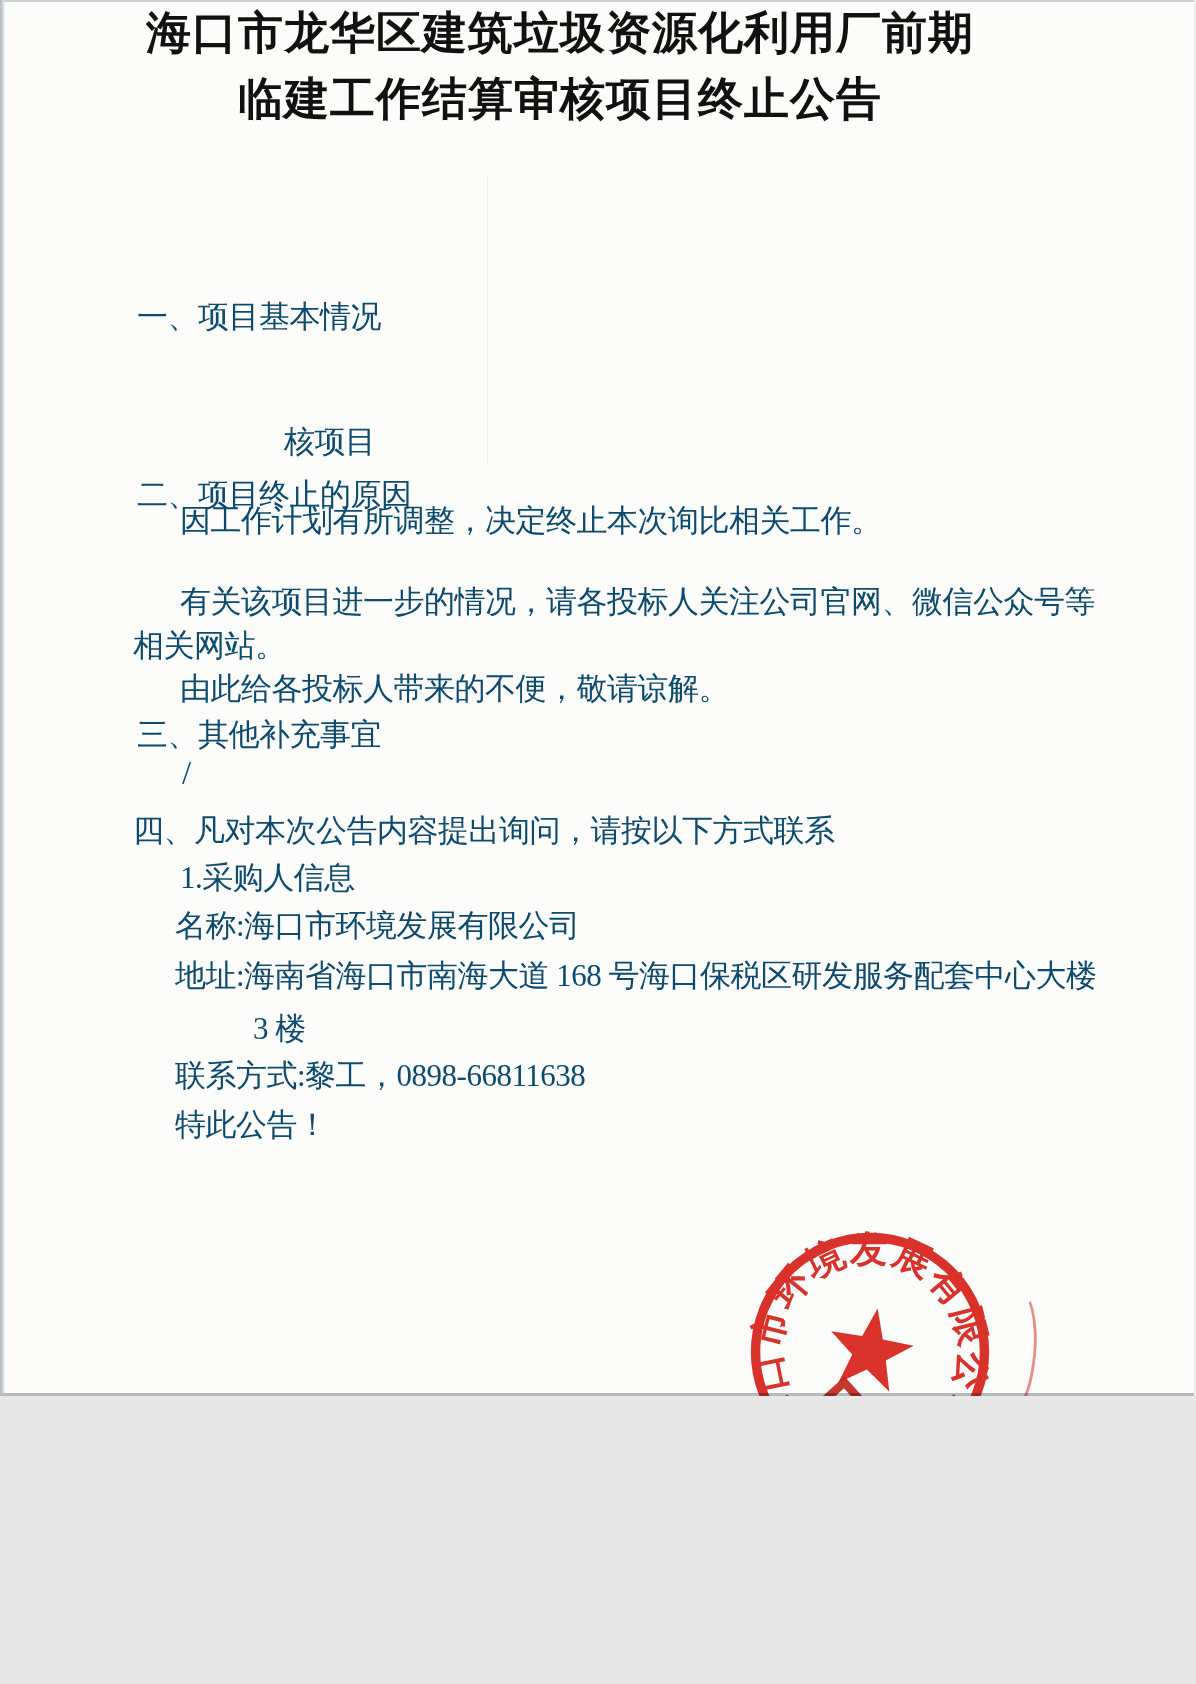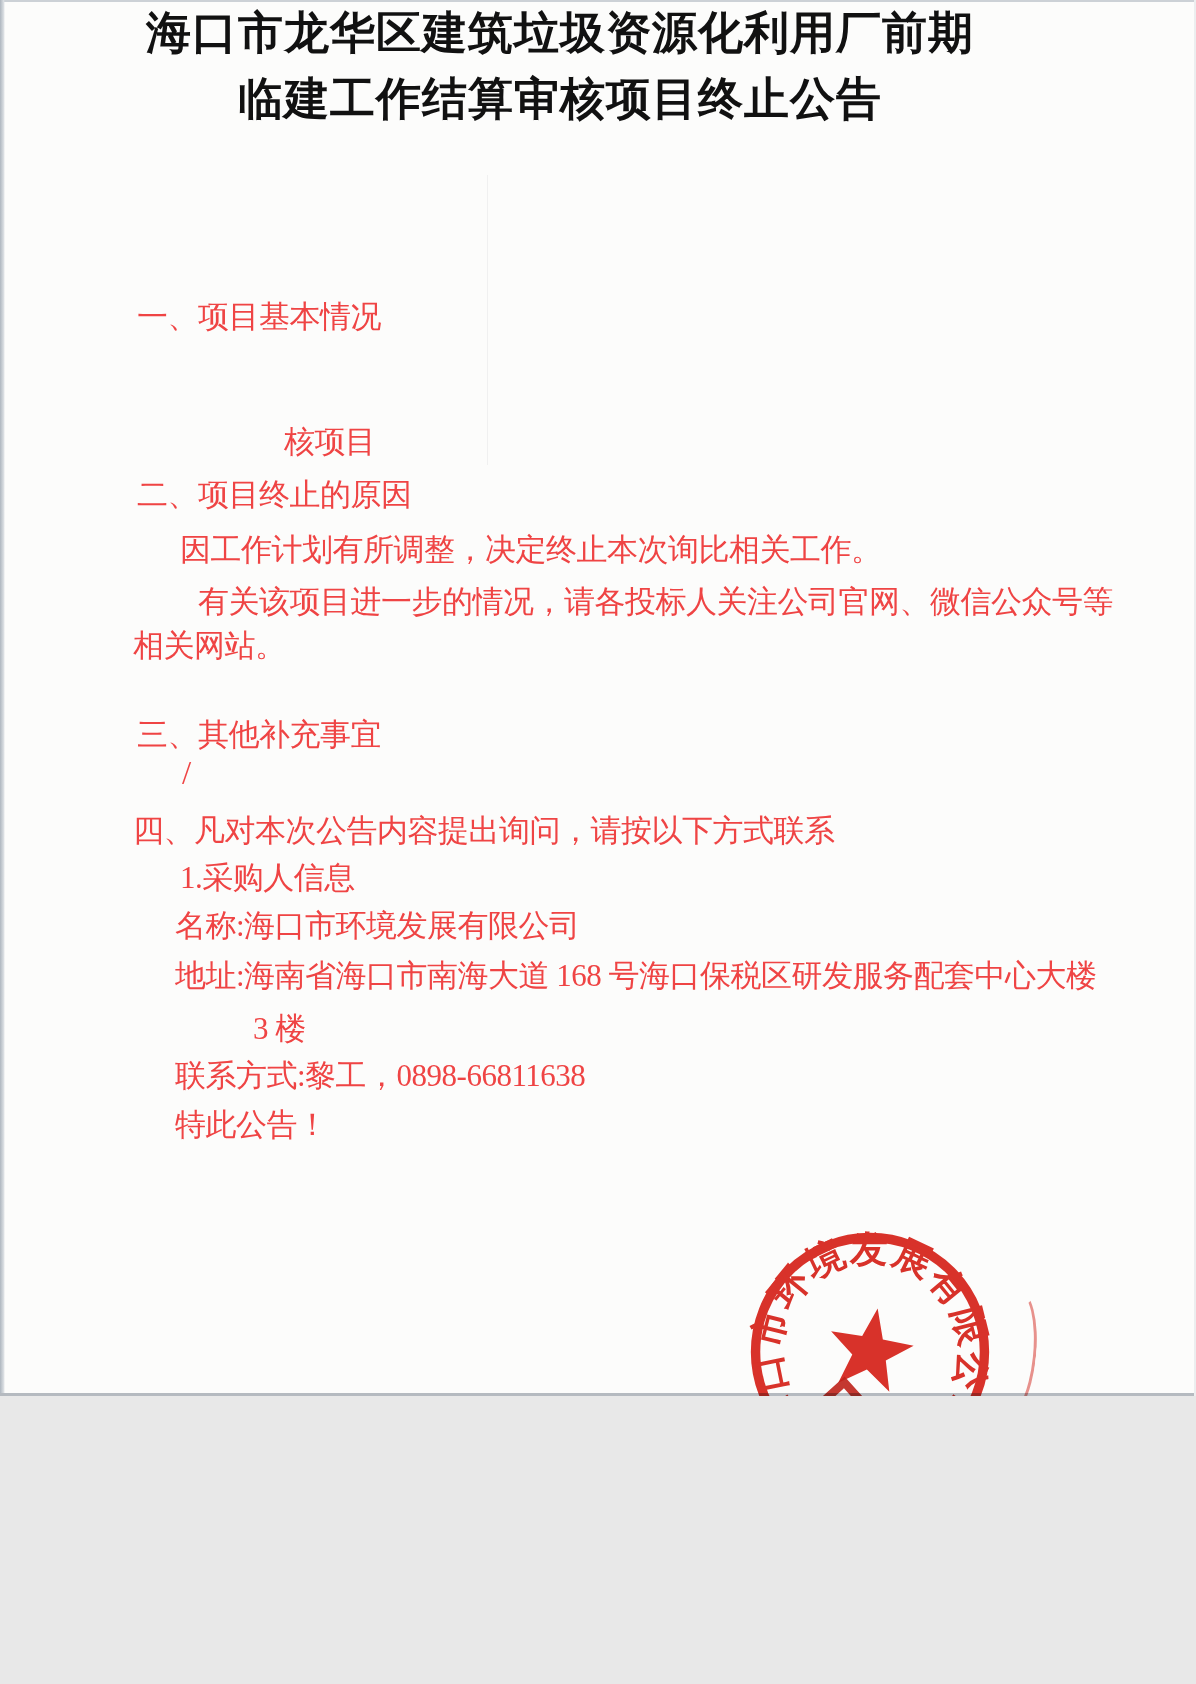--- a/index.html
+++ b/index.html
@@ -20,21 +20,21 @@
   .edge-bottom { position:absolute; left:0; bottom:0; width:100%; height:3px; background:#b5bac0; }
   .edge-right  { position:absolute; right:0; top:0; width:2px; height:100%; background:#eceeef; }
   .artifact-line { position:absolute; width:1px; background:rgba(80,90,100,0.07); }
 
   .title {
     position:absolute; left:0; top:132; width:1196px;
     text-align:center; transform:translateX(-38px);
     font-weight:bold; font-size:45px; line-height:66px;
     letter-spacing:1px; color:#111;
   }
-  .line { position:absolute; white-space:nowrap; font-size:31px; letter-spacing:-0.5px; color:#ef4444; }
+  .line { position:absolute; white-space:nowrap; font-size:31px; letter-spacing:-0.5px; color:#0c4a6e; }
   .slash { font-size:33px; }
 
   .sig-company { position:absolute; left:722px; top:1400px; font-size:34px; letter-spacing:2px; color:#1c1c1c; }
   .sig-date    { position:absolute; left:798px; top:1456px; font-size:32px; letter-spacing:1px; color:#b91c1c; }
 
   .stamp {
     position:absolute; left:744px; top:1226px; width:252px; height:252px;
     mix-blend-mode: multiply; opacity:0.94;
   }
   .stamp-ghost-arc {
@@ -60,23 +60,24 @@
 
   <div class="title">
     <div>海口市龙华区建筑垃圾资源化利用厂前期</div>
     <div>临建工作结算审核项目终止公告</div>
   </div>
 
   <div class="line" style="left:137px; top:296px;">一、项目基本情况</div>
   <div class="line" style="left:284px; top:421px;text-align:center;">核项目</div>
 
   <div class="line" style="left:137px; top:474px;">二、项目终止的原因</div>
-  <div class="line" style="left:180px; top:529px;">因工作计划有所调整，决定终止本次询比相关工作。</div>
-  <div class="line" style="left:180px; top:581px;margin-left:18px;">有关该项目进一步的情况，请各投标人关注公司官网、微信公众号等</div>
+  <div class="line" style="left:180px; top:500px;">因工作计划有所调整，决定终止本次询比相关工作。</div>
+  <div class="line" style="left:180px; top:581px;">有关该项目进一步的情况，请各投标人关注公司官网、微信公众号等</div>
   <div class="line" style="left:133px; top:625px;">相关网站。</div>
+  <div class="line" style="left:180px; top:668px;">由此给各投标人带来的不便，敬请谅解。</div>
 
   <div class="line" style="left:137px; top:714px;">三、其他补充事宜</div>
   <div class="line slash" style="left:182px; top:755px;">/</div>
 
   <div class="line" style="left:133px; top:810px;">四、凡对本次公告内容提出询问，请按以下方式联系</div>
   <div class="line" style="left:180px; top:857px;">1.采购人信息</div>
   <div class="line" style="left:175px; top:905px;">名称:海口市环境发展有限公司</div>
   <div class="line" style="left:175px; top:955px;">地址:海南省海口市南海大道 168 号海口保税区研发服务配套中心大楼</div>
   <div class="line" style="left:253px; top:1008px;text-align:center;">3 楼</div>
   <div class="line" style="left:175px; top:1055px;">联系方式:黎工，0898-66811638</div>

